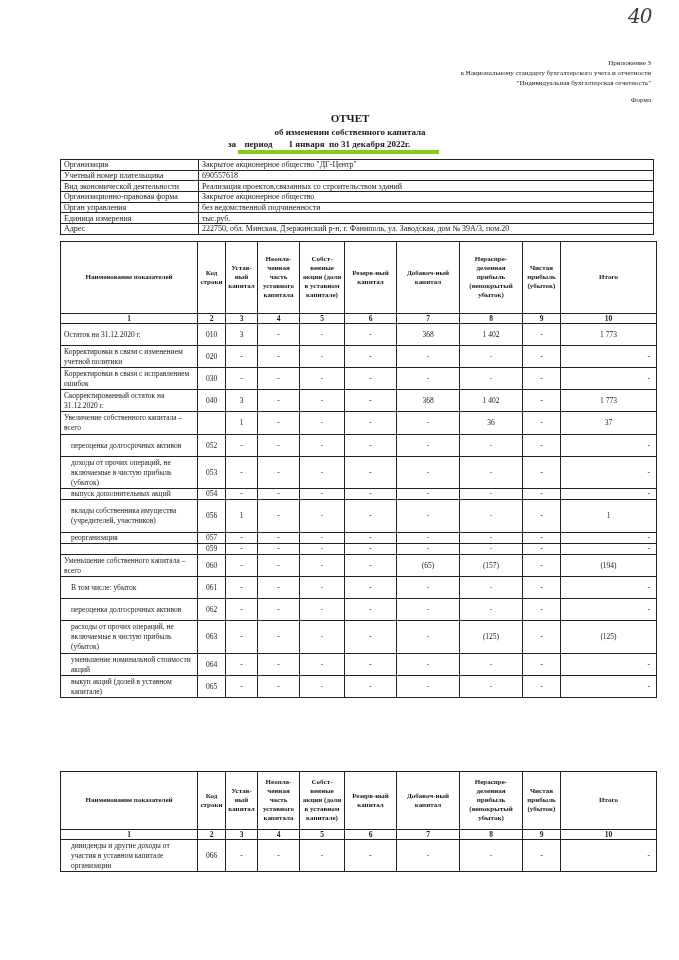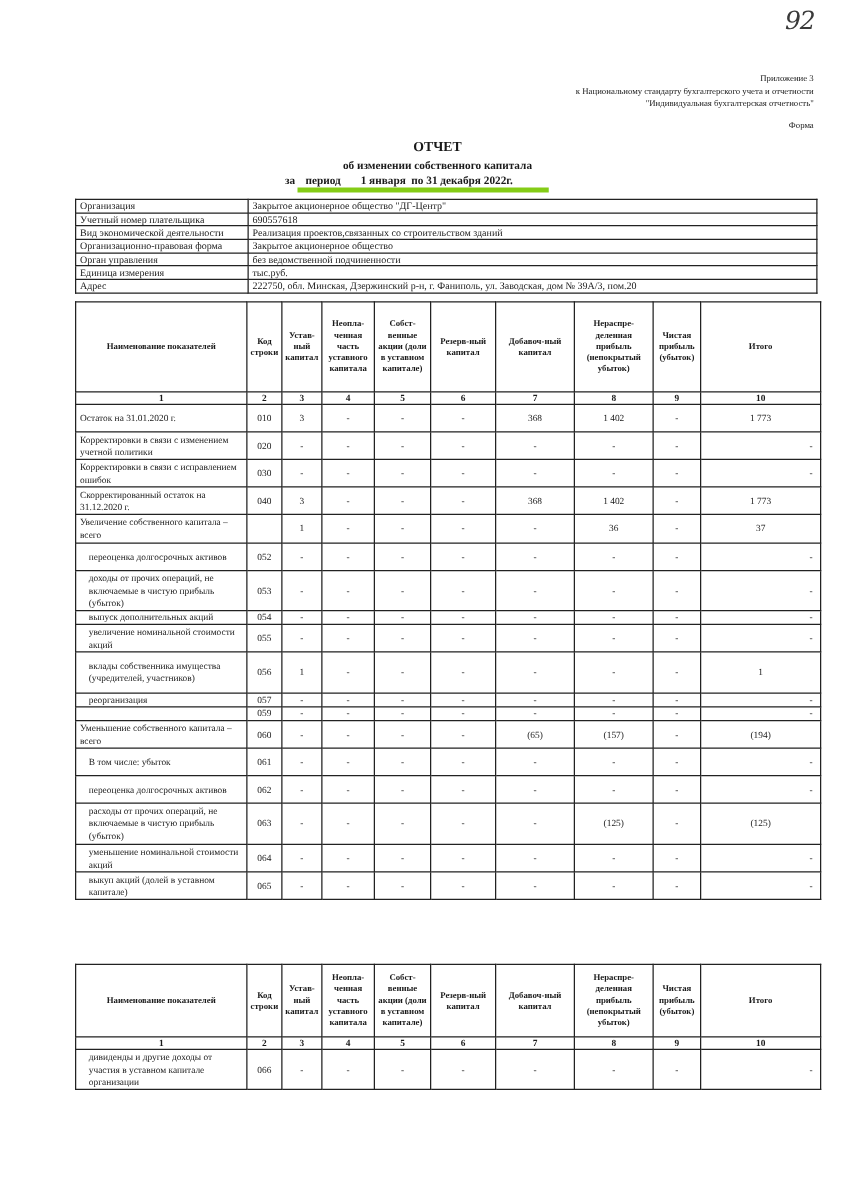--- a/index.html
+++ b/index.html
@@ -26,21 +26,21 @@
   table.main td { text-align: center; line-height: 10px; }
   table.main td.name { text-align: left; padding-left: 3px; }
   table.main td.ind { padding-left: 10px; }
   table.main td.num { text-align: center; }
   table.main td.right { text-align: right; padding-right: 6px; }
   table.main tr.colnum td { font-weight: bold; font-size: 7.5px; height: 9px; line-height: 9px; }
 </style>
 </head>
 <body>
 
-<div class="page-num">92</div>
+<div class="page-num">40</div>
 
 <div class="appendix">
   <div>Приложение 3</div>
   <div>к Национальному стандарту бухгалтерского учета и отчетности</div>
   <div>"Индивидуальная бухгалтерская отчетность"</div>
   <div class="form-label">Форма</div>
 </div>
 
 <div class="title-block">
   <div class="t1">ОТЧЕТ</div>
@@ -118,21 +118,21 @@
         <td>5</td>
         <td>6</td>
         <td>7</td>
         <td>8</td>
         <td>9</td>
         <td>10</td>
       </tr>
     </thead>
   <tbody id="body1">
       <tr style="height: 22px;">
-        <td class="name">Остаток на   31.01.2020 г.</td>
+        <td class="name">Остаток на   31.12.2020 г.</td>
         <td>010</td>
         <td class="num">3</td>
         <td class="num">-</td>
         <td class="num">-</td>
         <td class="num">-</td>
         <td class="num">368</td>
         <td class="num">1 402</td>
         <td class="num">-</td>
         <td class="num">1 773</td>
       </tr>
@@ -204,32 +204,20 @@
         <td class="num">-</td>
         <td class="num">-</td>
         <td class="num">-</td>
         <td class="num">-</td>
         <td class="num">-</td>
         <td class="right">-</td>
       </tr>
       <tr style="height: 11px;">
         <td class="name ind">выпуск дополнительных акций</td>
         <td>054</td>
-        <td class="num">-</td>
-        <td class="num">-</td>
-        <td class="num">-</td>
-        <td class="num">-</td>
-        <td class="num">-</td>
-        <td class="num">-</td>
-        <td class="num">-</td>
-        <td class="right">-</td>
-      </tr>
-      <tr style="height: 22px;">
-        <td class="name ind">увеличение номинальной стоимости акций</td>
-        <td>055</td>
         <td class="num">-</td>
         <td class="num">-</td>
         <td class="num">-</td>
         <td class="num">-</td>
         <td class="num">-</td>
         <td class="num">-</td>
         <td class="num">-</td>
         <td class="right">-</td>
       </tr>
       <tr style="height: 33px;">

